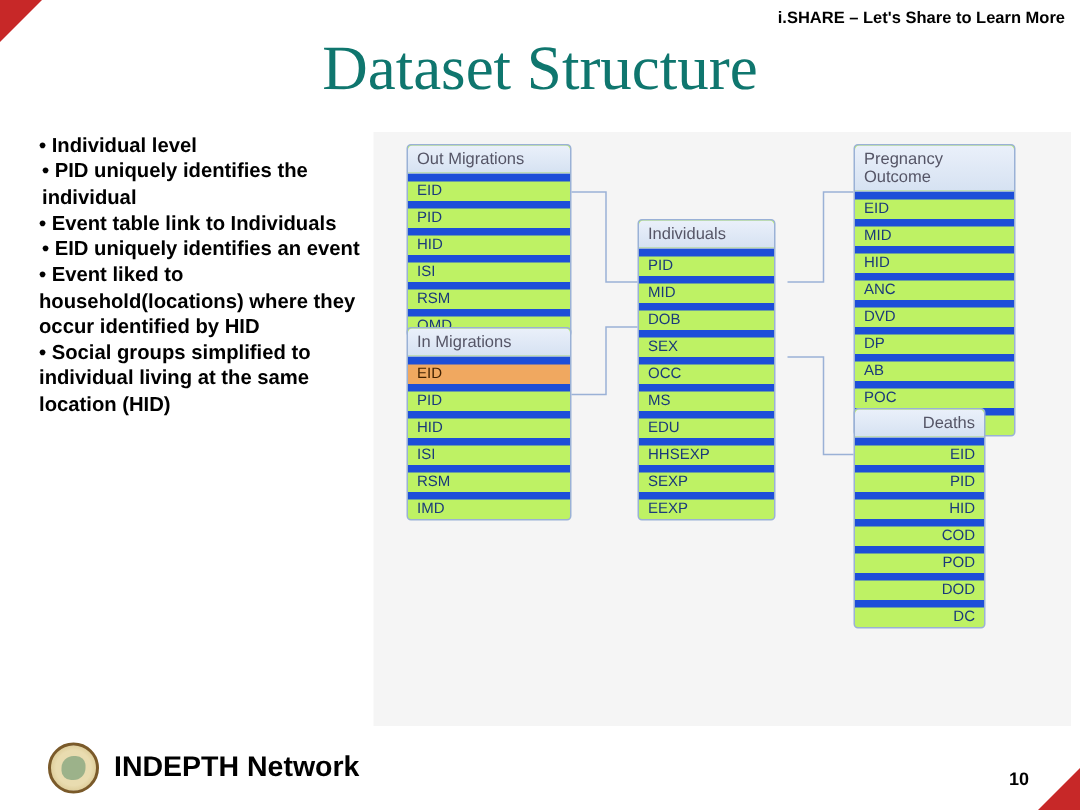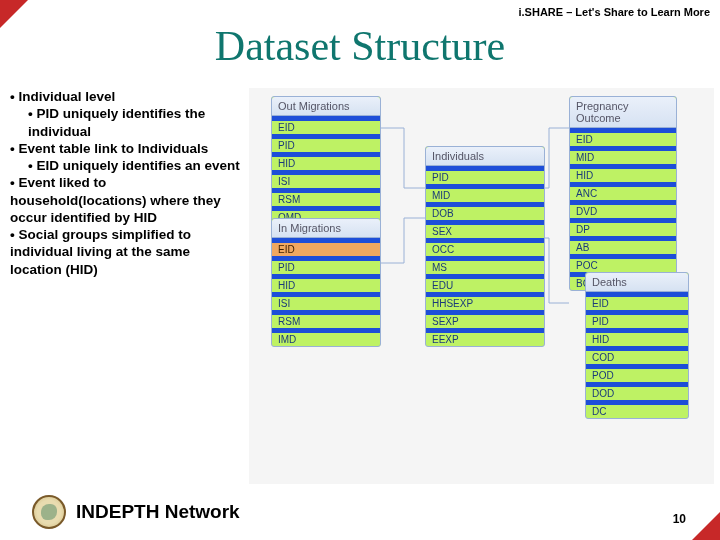--- a/index.html
+++ b/index.html
@@ -3,33 +3,33 @@
 <meta charset="utf-8">
 <style>
   * { box-sizing: border-box; margin: 0; padding: 0; }
   html, body { width: 720px; height: 540px; font-family: Arial, sans-serif; background: #fff; overflow: hidden; position: relative; }
   .corner-tl { position: absolute; top: 0; left: 0; width: 0; height: 0; border-top: 28px solid #c72828; border-right: 28px solid transparent; }
   .corner-br { position: absolute; bottom: 0; right: 0; width: 0; height: 0; border-bottom: 28px solid #c72828; border-left: 28px solid transparent; }
   .tagline { position: absolute; top: 6px; right: 10px; font-size: 11px; font-weight: bold; color: #000; }
   .title { position: absolute; top: 22px; left: 0; width: 100%; text-align: center; font-family: "Times New Roman", serif; font-size: 42px; color: #0f766e; }
   .content { position: absolute; top: 88px; left: 10px; right: 6px; bottom: 56px; display: flex; }
   .bullets { width: 235px; font-size: 13.5px; line-height: 1.28; color: #000; font-weight: bold; padding-right: 4px; }
-  .bullets .l1 { margin-left: 0; }
+  .bullets .l1 { margin-left: 16px; }
   .bullets .l2 { margin-left: 18px; }
   .diagram { flex: 1; background: #f5f5f5; position: relative; margin-left: 4px; }
   .tbl { position: absolute; background: #bef264; border: 1px solid #9ab1d6; border-radius: 3px; font-size: 10px; }
   .tbl-hdr { background: linear-gradient(#eaf0fa, #d6e2f2); color: #556; padding: 3px 6px; border-bottom: 1px solid #9ab1d6; font-size: 11px; border-radius: 3px 3px 0 0; }
   .tbl-row { padding: 1px 6px; color: #1a3a7a; border-top: 5px solid #1d4ed8; font-size: 10px; }
   .tbl-row.hl { background: #f0a860; color: #402000; }
   .tbl-row:first-of-type { border-top: none; }
   .tbl-out   { top: 8px;   left: 22px;  width: 110px; }
   .tbl-in    { top: 130px; left: 22px;  width: 110px; }
-  .tbl-ind   { top: 58px;  left: 176px; width: 120px; }
+  .tbl-ind   { top: 58px;  left: 176px; width: 92px; }
   .tbl-preg  { top: 8px;   left: 320px; width: 108px; }
-  .tbl-death { top: 184px; left: 336px; width: 104px; }
+  .tbl-death { top: 184px; left: 320px; width: 88px; text-align: right; }
   .footer { position: absolute; bottom: 6px; left: 16px; right: 0; height: 44px; display: flex; align-items: center; }
   .logo { width: 34px; height: 34px; border-radius: 50%; border: 2px solid #7a5a2a; background: radial-gradient(circle at 50% 50%, #e9dcb0 55%, #cdb77a 100%); margin-left: 16px; position: relative; }
   .logo::after { content: ""; position: absolute; inset: 7px; background: #7aa07a; border-radius: 50% 40% 50% 40%; opacity: .7; }
   .org { font-weight: bold; font-size: 19px; margin-left: 10px; }
   .pagenum { position: absolute; right: 34px; bottom: 14px; font-size: 12px; font-weight: bold; }
   svg.connectors { position: absolute; inset: 0; width: 100%; height: 100%; pointer-events: none; }
 </style>
 </head>
 <body>
 

